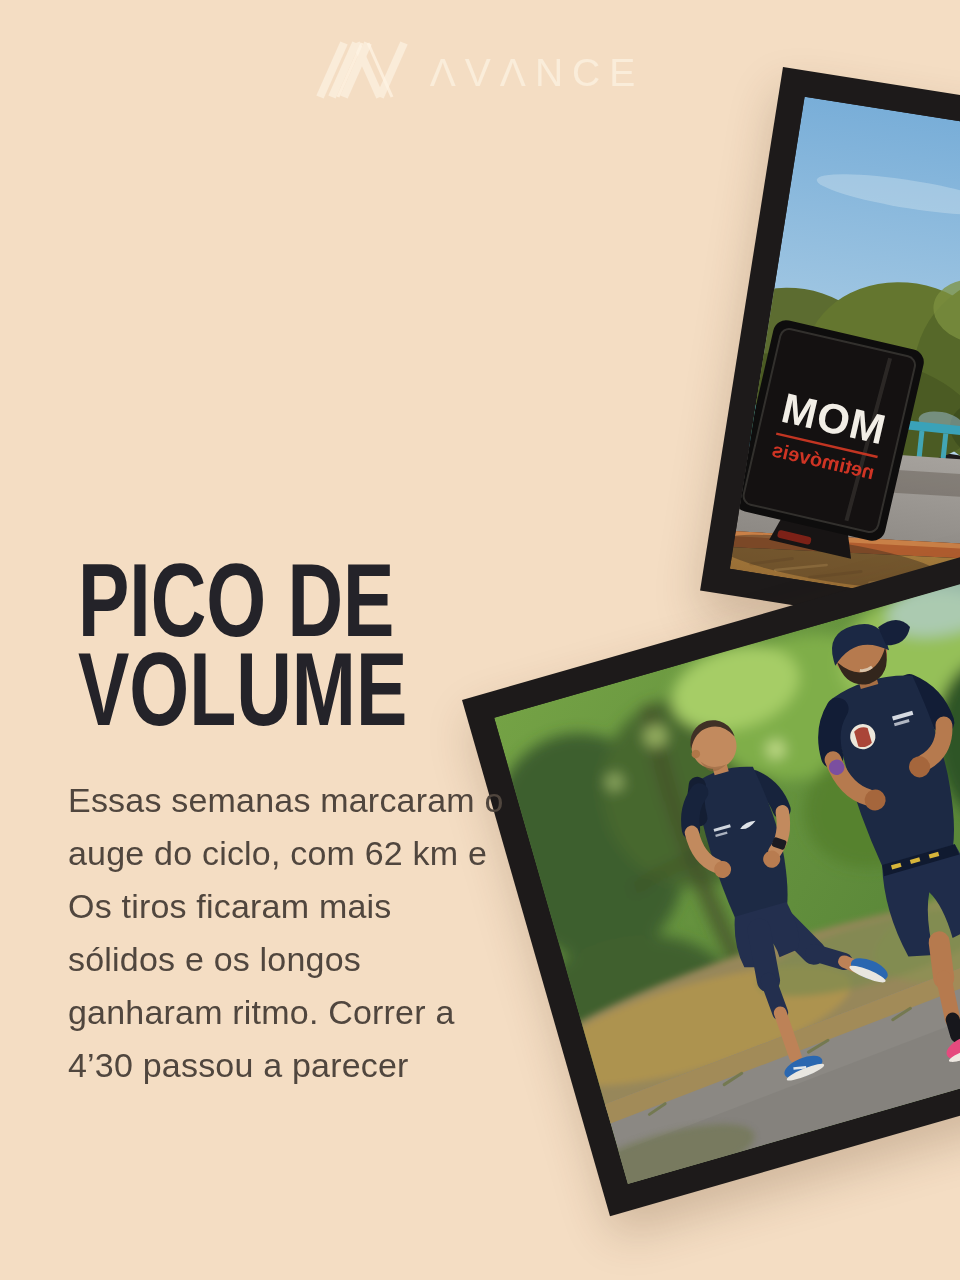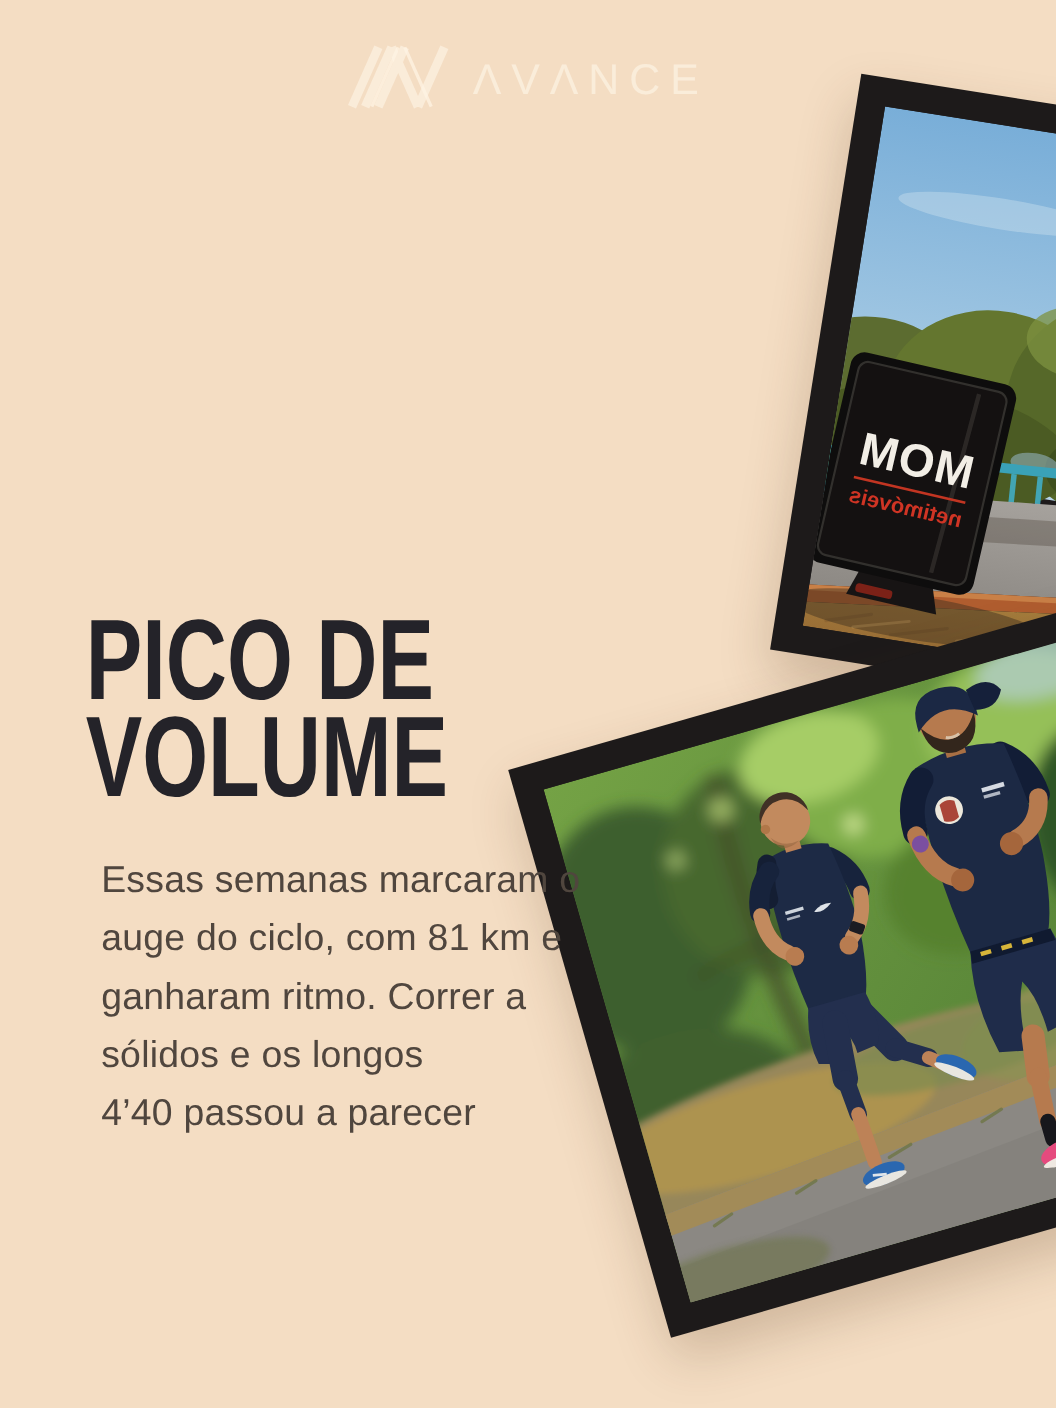--- a/index.html
+++ b/index.html
@@ -22,21 +22,21 @@
              transform:rotate(-16deg);transform-origin:top left;z-index:2;}
   .photo svg{display:block;width:100%;height:100%;}
 
   
   .heading{position:absolute;left:78px;top:556px;margin:0;z-index:3;
            color:#242329;font-weight:700;font-size:104px;line-height:89px;
            transform:scaleX(.74);transform-origin:left top;white-space:nowrap;}
   .heading span{display:block;}
 
   
-  .body-text{position:absolute;left:92px;top:774px;z-index:3;color:#50463e;
+  .body-text{position:absolute;left:68px;top:774px;z-index:3;color:#50463e;
              font-size:34px;line-height:53px;letter-spacing:.2px;}
 </style>
 </head>
 <body>
 
 <div class="canvas">
 
   <header class="logo-row">
     <svg class="logo-mark" viewBox="0 0 100 60" aria-hidden="true">
       <g stroke="#fbeedc" stroke-width="8" opacity=".9" fill="none">
@@ -287,19 +287,20 @@
           <ellipse cx="61" cy="316" rx="7" ry="5" fill="#ef8f3e"></ellipse>
           <ellipse cx="50" cy="322.5" rx="17" ry="3.2" fill="#efe9e2"></ellipse>
         </g>
       </g>
       <ellipse cx="40" cy="472" rx="95" ry="26" fill="#6d7446" opacity=".55" filter="url(#blur2)"></ellipse>
     </svg>
   </div>
 
   <div class="body-text">
     <div>Essas semanas marcaram o</div>
-    <div>auge do ciclo, com 81 km e</div>
+    <div>auge do ciclo, com 62 km e</div>
+    <div>Os tiros ficaram mais</div>
+    <div>sólidos e os longos</div>
     <div>ganharam ritmo. Correr a</div>
-    <div>sólidos e os longos</div>
-    <div>4’40 passou a parecer</div>
+    <div>4’30 passou a parecer</div>
   </div>
 
 </div>
 
 </body></html>

